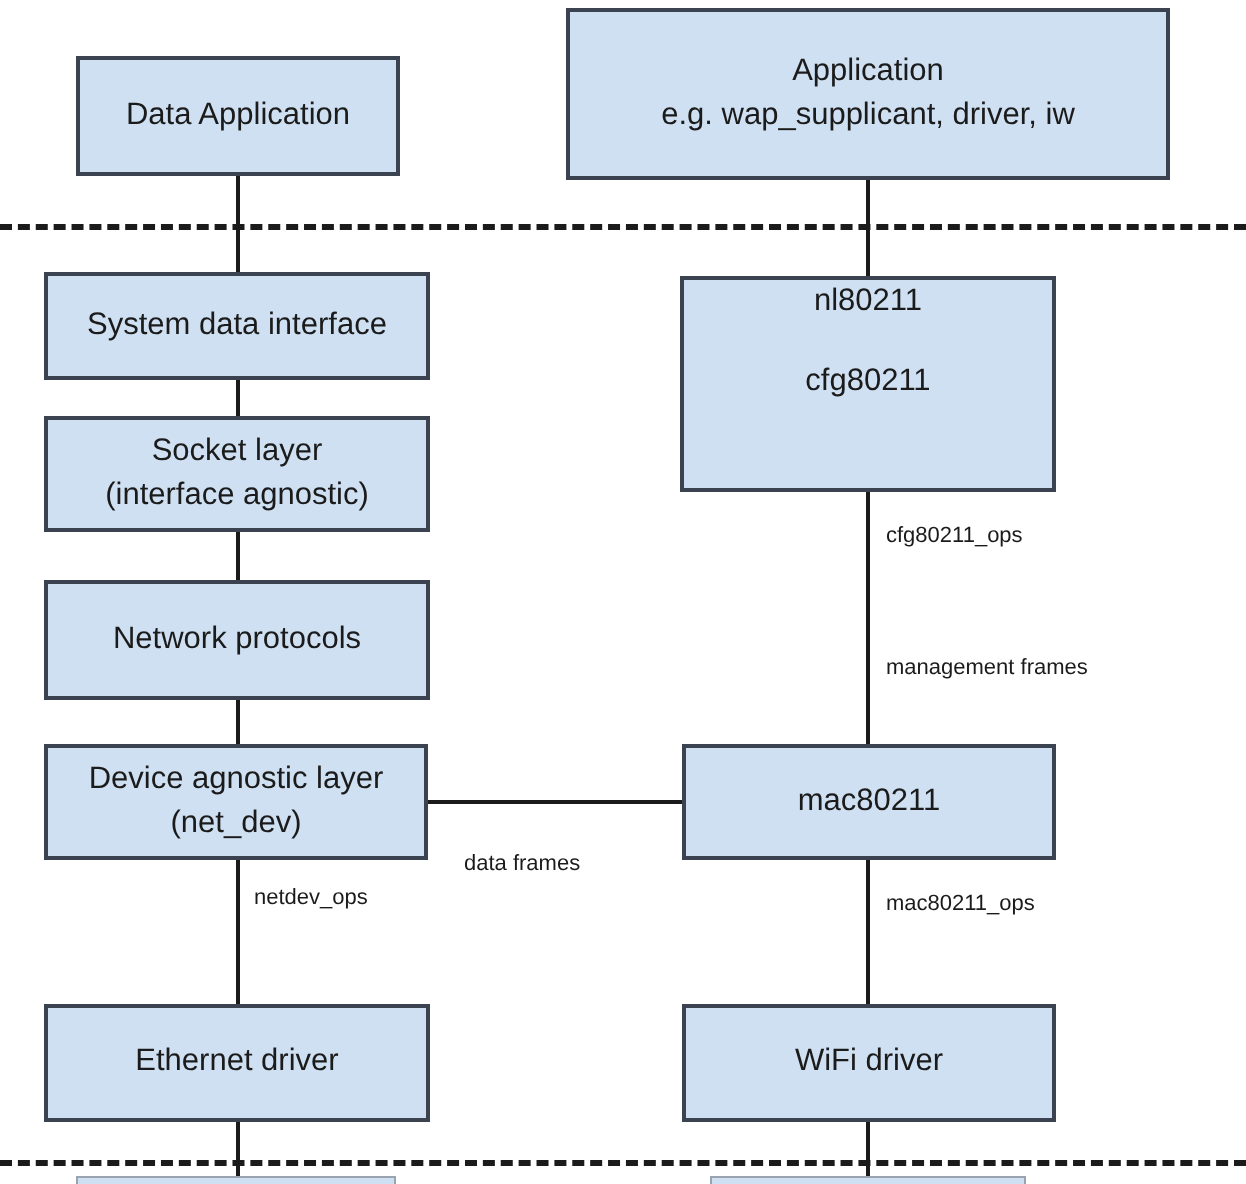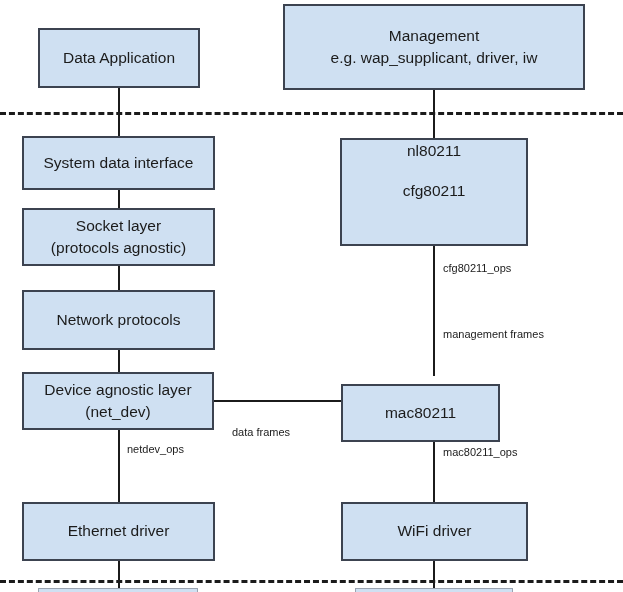--- a/index.html
+++ b/index.html
@@ -83,48 +83,48 @@
   <div class="conn v" style="left:118px; top:428px; height:76px;"></div>
   <div class="conn v" style="left:433px; top:428px; height:76px;"></div>
   <div class="conn v" style="left:118px; top:559px; height:33px;"></div>
   <div class="conn v" style="left:433px; top:559px; height:33px;"></div>
 
   <div class="box" style="left:38px; top:28px; width:162px; height:60px;">
     <span>Data Application</span>
   </div>
 
   <div class="box" style="left:283px; top:4px; width:302px; height:86px;">
-    <span>Management</span>
+    <span>Application</span>
     <span class="line2">e.g. wap_supplicant, driver, iw</span>
   </div>
 
   <div class="box" style="left:22px; top:136px; width:193px; height:54px;">
     <span>System data interface</span>
   </div>
 
   <div class="box spaced" style="left:340px; top:138px; width:188px; height:108px;">
     <span>nl80211</span>
     <span class="line2">cfg80211</span>
   </div>
 
   <div class="box" style="left:22px; top:208px; width:193px; height:58px;">
     <span>Socket layer</span>
-    <span class="line2">(protocols agnostic)</span>
+    <span class="line2">(interface agnostic)</span>
   </div>
 
   <div class="box" style="left:22px; top:290px; width:193px; height:60px;">
     <span>Network protocols</span>
   </div>
 
   <div class="box" style="left:22px; top:372px; width:192px; height:58px;">
     <span>Device agnostic layer</span>
     <span class="line2">(net_dev)</span>
   </div>
 
-  <div class="box" style="left:341px; top:384px; width:159px; height:58px;">
+  <div class="box" style="left:341px; top:372px; width:187px; height:58px;">
     <span>mac80211</span>
   </div>
 
   <div class="box" style="left:341px; top:502px; width:187px; height:59px;">
     <span>WiFi driver</span>
   </div>
 
   <div class="box" style="left:22px; top:502px; width:193px; height:59px;">
     <span>Ethernet driver</span>
   </div>

